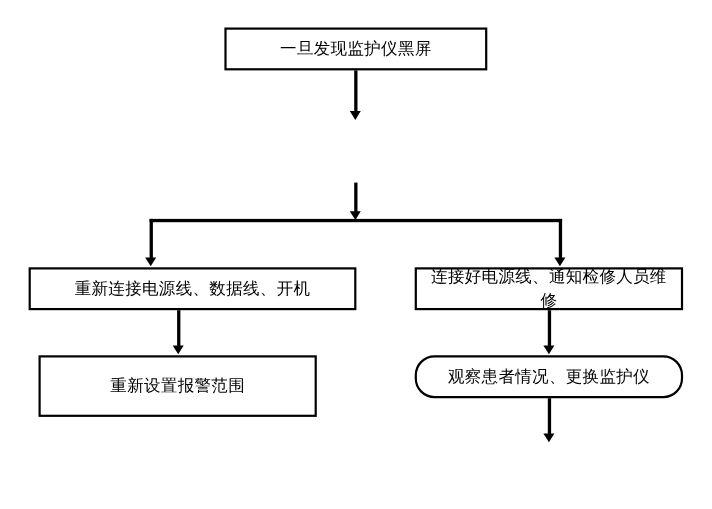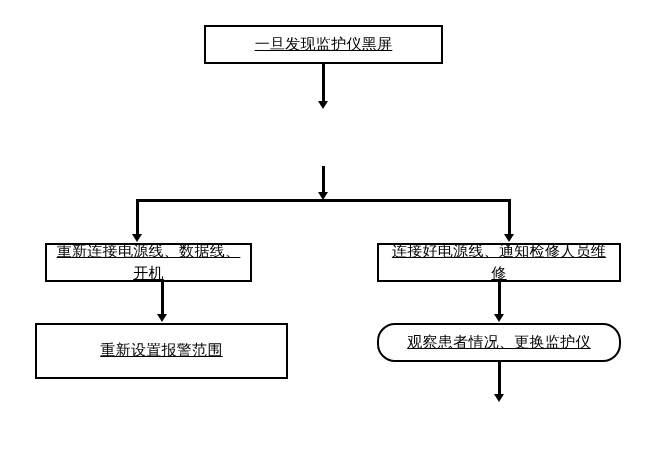--- a/index.html
+++ b/index.html
@@ -26,31 +26,30 @@
     background: #ffffff;
     display: flex;
     align-items: center;
     justify-content: center;
     text-align: center;
     color: #000000;
     font-size: 15px;
     line-height: 1.45;
     letter-spacing: 0.3px;
     padding: 2px 6px;
-    text-decoration: underline;
   }
   .node .label {
     display: block;
     white-space: pre-line;
   }
 
   
   #node-start      { left: 204px; top: 25px;  width: 239px; height: 39px; }
   #node-check      { left: 176px; top: 110px; width: 302px; height: 56px; }
-  #node-reconnect  { left: 45px;  top: 243px; width: 207px; height: 39px; }
+  #node-reconnect  { left: 26px;  top: 243px; width: 298px; height: 39px; }
   #node-stillblack { left: 377px; top: 243px; width: 244px; height: 39px; }
   #node-resetalarm { left: 35px;  top: 323px; width: 253px; height: 56px; }
   #node-observe    { left: 377px; top: 323px; width: 244px; height: 39px; border-radius: 18px; }
   #node-notify     { left: 377px; top: 403px; width: 244px; height: 39px; }
 
   
   .vline {
     position: absolute;
     width: 3px;
     background: #000000;

